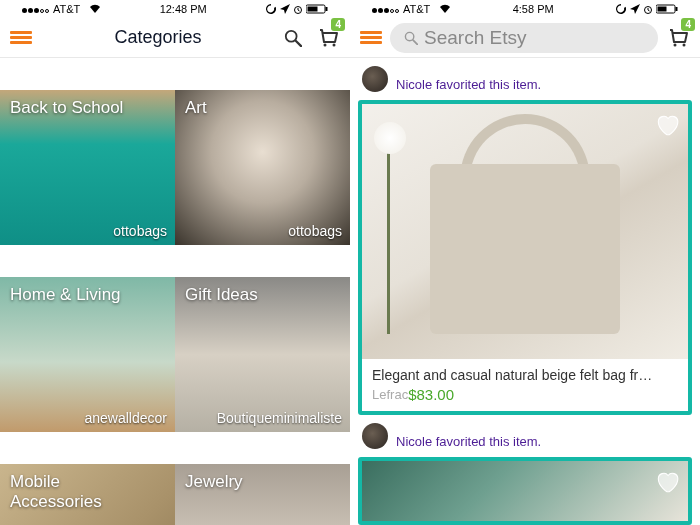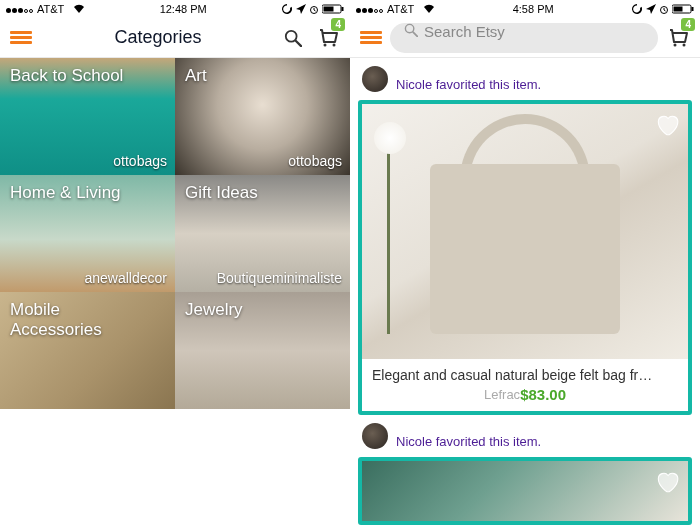--- a/index.html
+++ b/index.html
@@ -1,54 +1,54 @@
 <!DOCTYPE html>
 <html><head>
 <meta charset="utf-8">
 <style>
 * { margin:0; padding:0; box-sizing:border-box; }
 body { font-family:-apple-system,Helvetica,Arial,sans-serif; background:#fff; width:700px; height:525px; overflow:hidden; display:flex; }
 .phone { width:350px; height:525px; background:#fff; position:relative; overflow:hidden; }
-.statusbar { height:18px; display:flex; align-items:center; justify-content:space-between; padding:0 6px; font-size:11px; font-weight:500; color:#000; }
+.statusbar { height:18px; display:flex; align-items:center; justify-content:space-between; padding:0 22px; font-size:11px; font-weight:500; color:#000; }
 .sb-left,.sb-right { display:flex; align-items:center; gap:3px; }
 .dots span{display:inline-block;width:5px;height:5px;border-radius:50%;background:#000;margin-right:1px;}
 .dots span.hollow{background:transparent;border:1px solid #000;width:4px;height:4px;}
 .header { height:40px; display:flex; align-items:center; justify-content:space-between; padding:0 10px; border-bottom:1px solid #e8e8e8; background:#fff; }
 .menu-icon{width:22px;height:17px;cursor:pointer;}
 .menu-icon div{height:3px;background:#f27a1a;margin:2px 0;border-radius:1px;}
 .title { font-size:18px; font-weight:400; color:#0f172a; }
 .search-icon { width:18px;height:18px; cursor:pointer;}
 .cart { position:relative; cursor:pointer; }
 .cart svg{width:24px;height:24px;}
 .badge { position:absolute; top:-6px; right:-5px; background:#7ac142; color:#fff; font-size:10px; font-weight:700; padding:1px 4px; border-radius:3px; }
-.searchbar { flex:1; margin:0 8px; background:#e8e8e8; border-radius:18px; height:30px; display:flex; padding:0 14px; color:#888; font-size:15px; }
+.searchbar { flex:1; margin:0 8px; background:#e8e8e8; border-radius:18px; height:30px; display:flex; align-items:center; padding:0 14px; color:#888; font-size:19px; }
 .grid { display:grid; grid-template-columns:1fr 1fr; }
-.tile { position:relative; height:117px; overflow:hidden; }
+.tile { position:relative; height:155px; overflow:hidden;margin-top:32px; }
 .tile-label { position:absolute; top:8px; left:10px; color:#fff; font-size:17px; font-weight:500; text-shadow:0 1px 3px rgba(0,0,0,.6); }
 .tile-credit { position:absolute; bottom:6px; right:8px; color:#fff; font-size:14px; text-shadow:0 1px 2px rgba(0,0,0,.7); }
 
 .bg-a{background:linear-gradient(180deg,#c4a77a 0%,#1aa89a 35%,#0f8f86 100%);}
 .bg-b{background:radial-gradient(circle at 50% 40%,#e8ded1 0%,#b8ad9f 40%,#3a342c 100%);padding-left:16px;}
 .bg-c{background:linear-gradient(180deg,#7fb8a6 0%,#c8d9c9 55%,#c19a6b 100%);}
 .bg-d{background:linear-gradient(180deg,#8a8986 0%,#d7d0c4 50%,#b5b0a4 100%);}
 .bg-e{background:linear-gradient(135deg,#c9b58d 0%,#a9926a 60%,#8a7550 100%);}
 .bg-f{background:linear-gradient(180deg,#a89f94 0%,#cfc6ba 50%,#b3a998 100%);}
 
 .feed { padding:0 8px; height:calc(525px - 58px); overflow:hidden; }
 .card-header { display:flex; align-items:flex-end; gap:8px; padding:8px 4px; color:#4c1d95; font-size:13px; }
 .avatar{width:26px;height:26px;border-radius:50%;background:radial-gradient(circle at 40% 40%,#6a5e52,#2a2420);flex-shrink:0;}
 .card { background:#fff; border:4px solid #14b8a6; border-radius:3px; position:relative; overflow:hidden; }
 .heart { position:absolute; top:8px; right:8px; }
 .product-img { height:255px; background:linear-gradient(150deg,#f3f0eb 0%,#e6e1d8 45%,#d7cfc2 55%,#f0ece4 100%); position:relative; }
 .product-img.scarf { height:60px; background:linear-gradient(135deg,#3a6e5f 0%,#6fa090 40%,#e8e4da 100%); }
 .product-info { padding:8px 10px; display:flex; flex-direction:column; gap:3px; }
 .p-title{font-size:14px;color:#333;white-space:nowrap;overflow:hidden;text-overflow:ellipsis;}
-.p-row{display:flex;justify-content:center;align-items:center;}
+.p-row{display:flex;justify-content:flex-start;align-items:center;}
 .seller{font-size:13px;color:#aaa;}
-.price{font-size:15px;color:#4aa82a;font-weight:700;}
+.price{font-size:15px;color:#4aa82a;font-weight:400;}
 
 .bag{position:absolute;left:50%;top:60px;transform:translateX(-50%);width:190px;height:170px;background:#d4ccbe;border-radius:6px;}
 .handle{position:absolute;left:50%;top:10px;transform:translateX(-50%);width:130px;height:100px;border:10px solid #cdc5b6;border-bottom:none;border-radius:70px 70px 0 0;}
 .flower{position:absolute;left:25px;top:30px;width:3px;height:200px;background:#6a7a4f;}
 .petal{position:absolute;left:12px;top:18px;width:32px;height:32px;border-radius:50%;background:radial-gradient(circle,#fff,#f2efe8);} 
 </style>
 </head>
 <body>
 
 <div class="phone">

